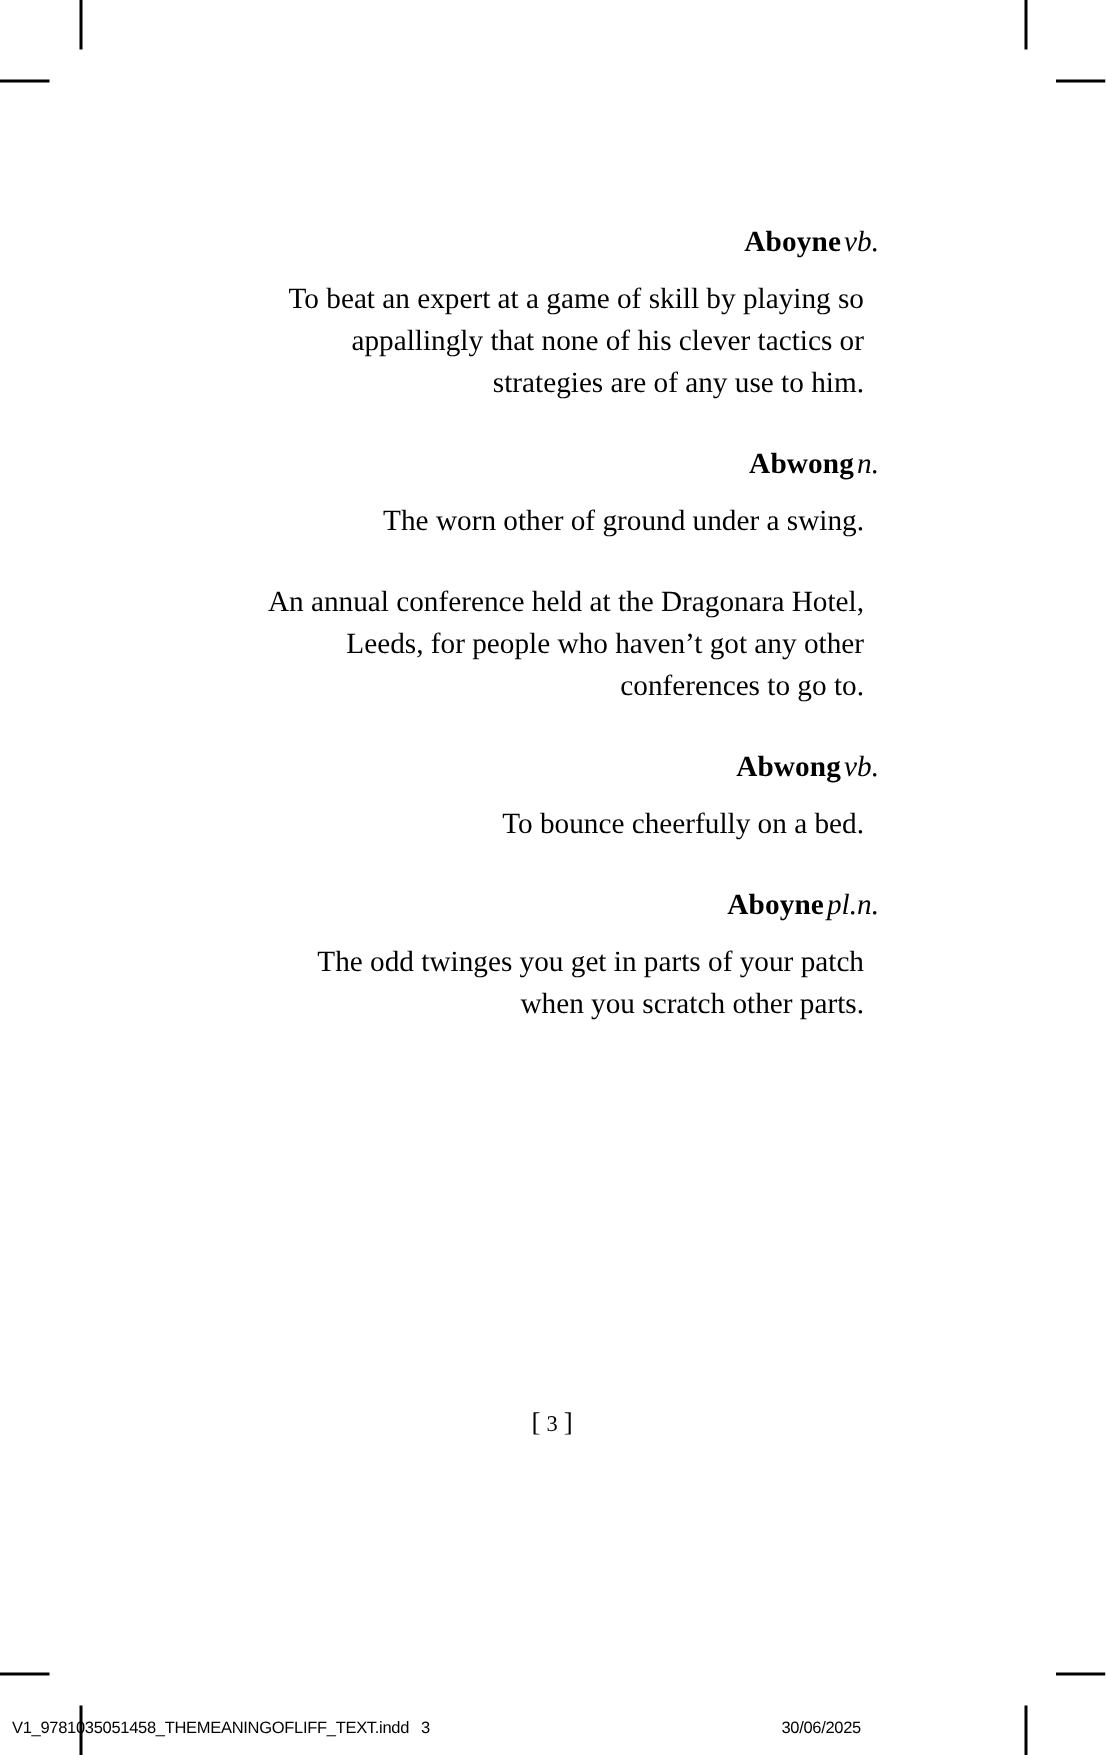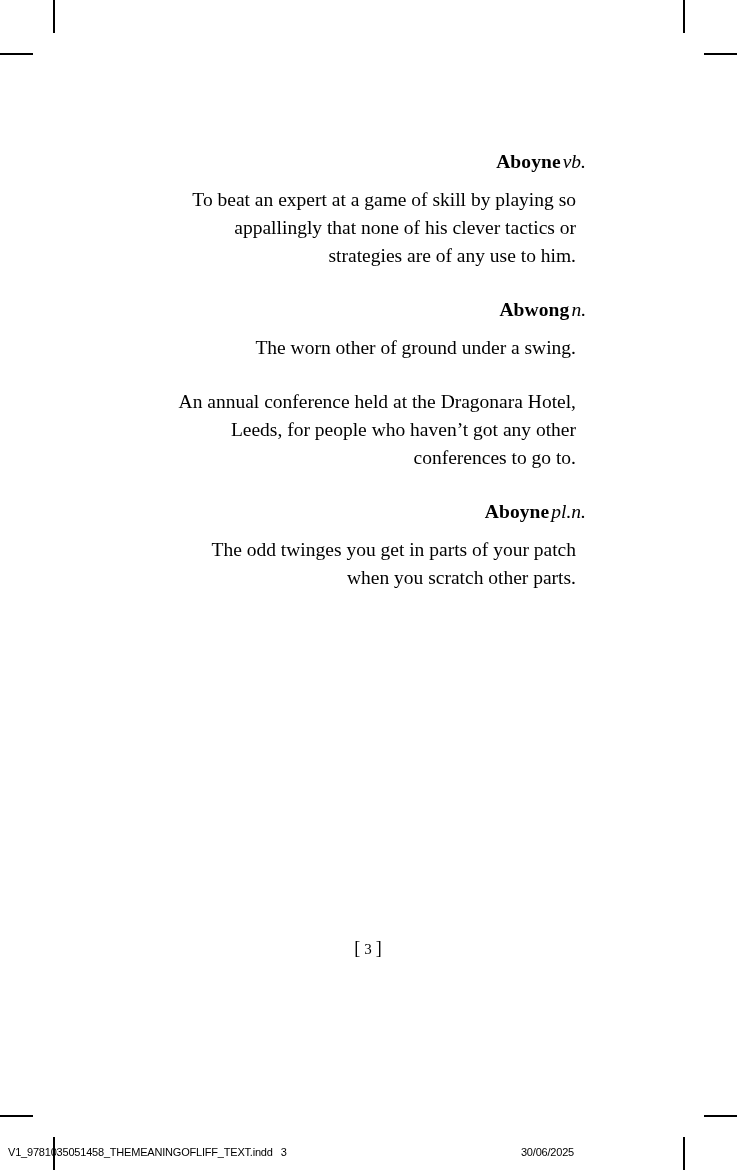--- a/index.html
+++ b/index.html
@@ -139,20 +139,26 @@
     <p class="entry-head">
       <span class="headword">Abwong</span><span class="pos">n.</span>
     </p>
     <p class="entry-def">The worn other of ground under a swing.</p>
   </div>
 
   <div class="entry">
     <p class="entry-def">An annual conference held at the Dragonara Hotel, Leeds, for people who haven’t got any other conferences to go to.</p>
   </div>
 
+  <div class="entry">
+    <p class="entry-head">
+      <span class="headword">Abwong</span><span class="pos">vb.</span>
+    </p>
+    <p class="entry-def">To bounce cheerfully on a bed.</p>
+  </div>
 
   <div class="entry">
     <p class="entry-head">
       <span class="headword">Aboyne</span><span class="pos">pl.n.</span>
     </p>
     <p class="entry-def">The odd twinges you get in parts of your patch when you scratch other parts.</p>
   </div>
 
 
 </main>

